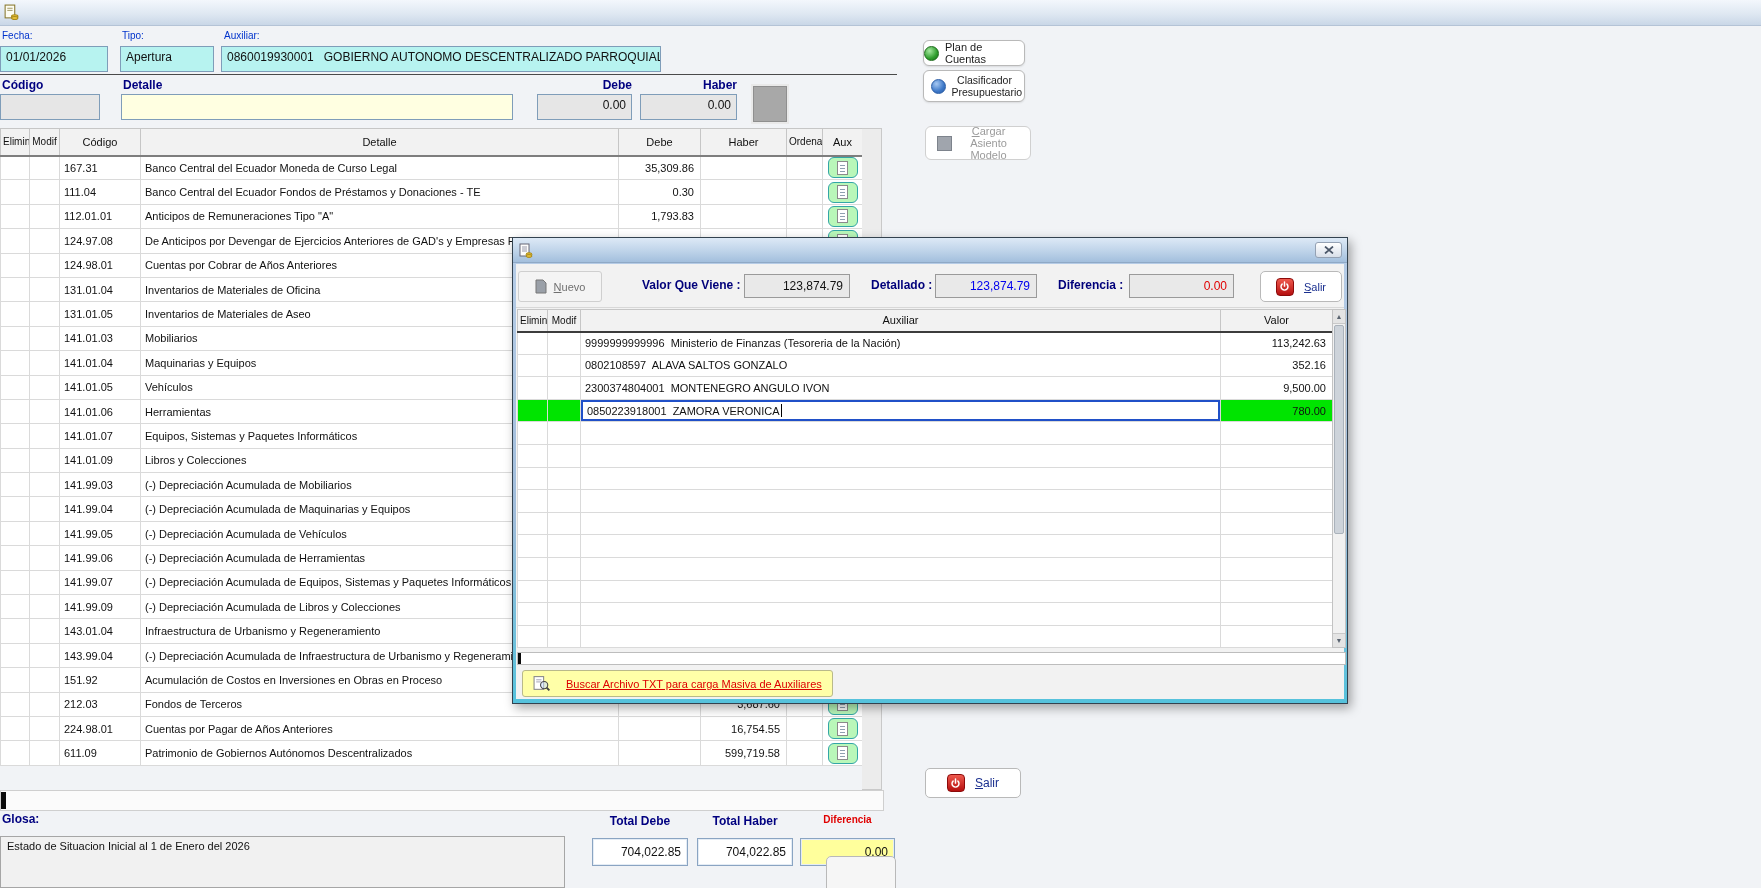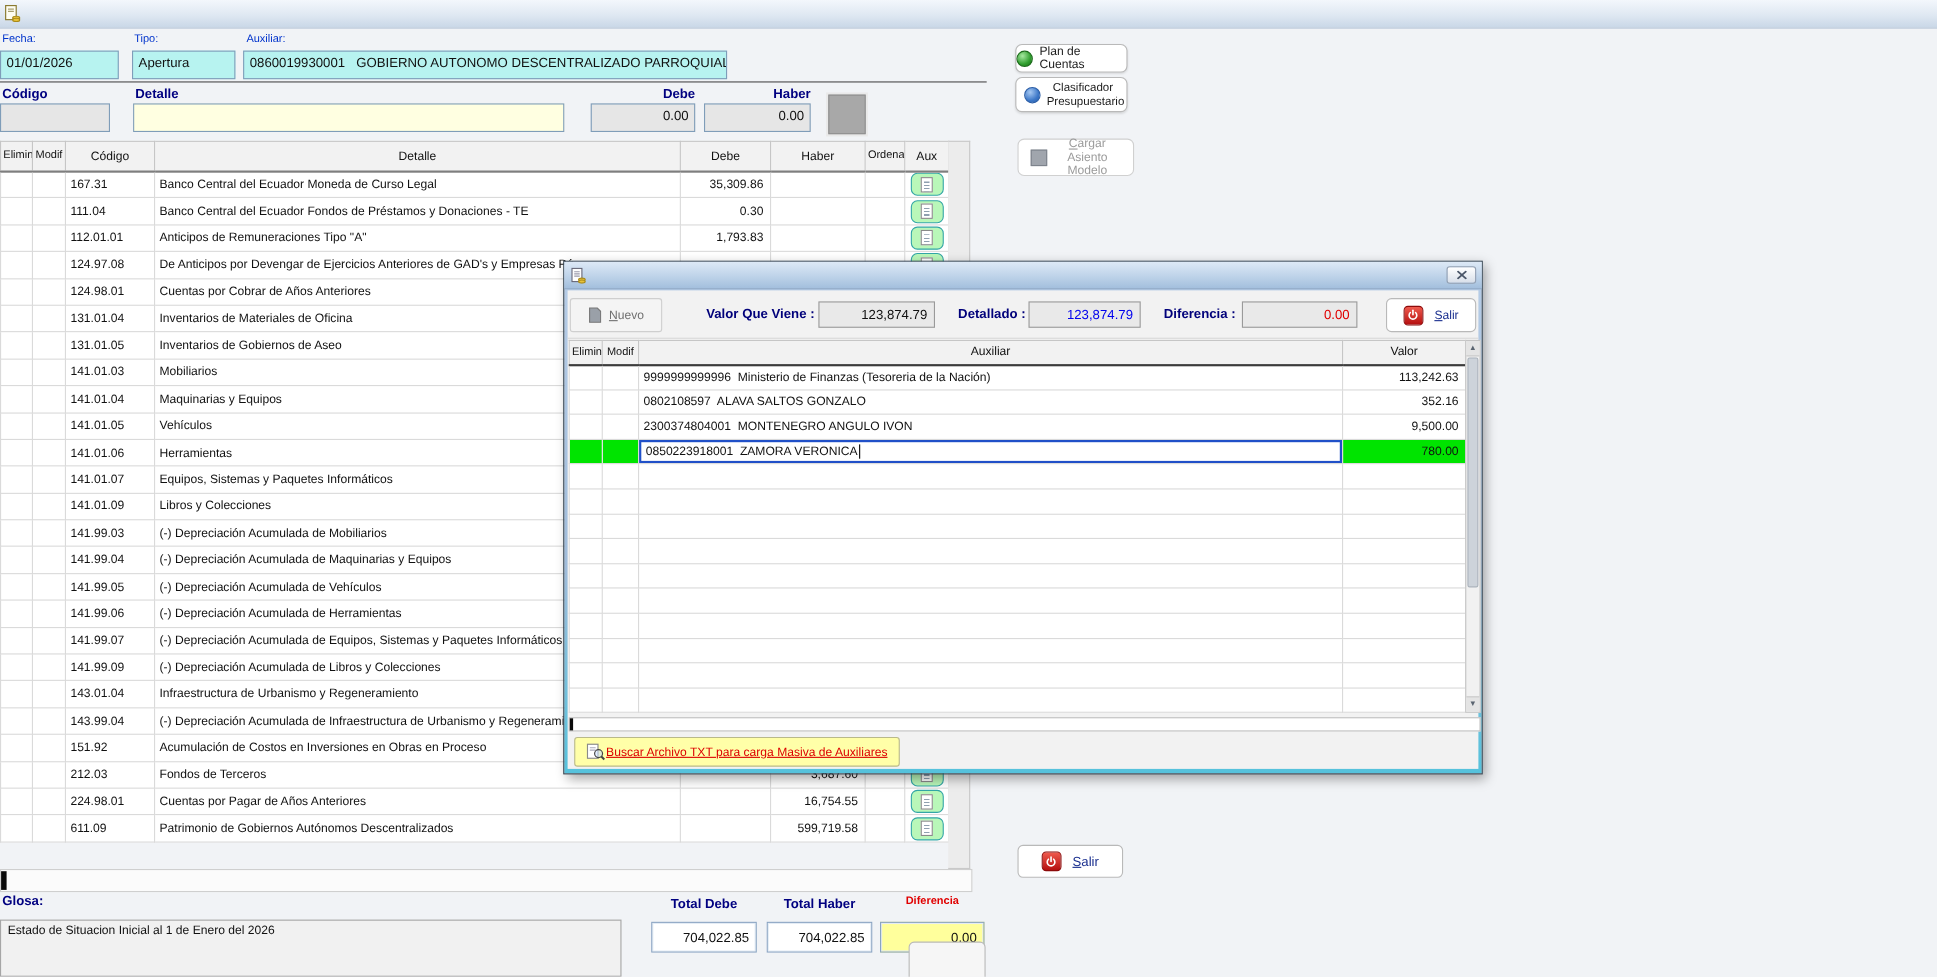--- a/index.html
+++ b/index.html
@@ -97,21 +97,21 @@
 
   .dlg-scrollbar { position:absolute; width:14px; background:#f1f1f1; border:1px solid #c3c3c3; }
   .sb-arrow { height:14px; background:#e4e4e4; border-bottom:1px solid #c9c9c9; font-size:7px;
     color:#5a6470; display:flex; align-items:center; justify-content:center; }
   .sb-arrow.down { position:absolute; bottom:0; width:100%; border-top:1px solid #c9c9c9; border-bottom:none; }
   .sb-thumb { position:absolute; left:1px; right:1px; top:15px; height:62%; background:#cdd3da;
     border:1px solid #aab2bb; border-radius:2px; }
 
   .dlg-strip { position:absolute; background:#fff; border:1px solid #bdbdbd; }
   .buscar-btn { position:absolute; background:#ffffa8; border:1px solid #b9b98a; border-radius:3px;
-    display:flex; align-items:center; gap:1px; padding:0 10px;
+    display:flex; align-items:center; gap:16px; padding:0 10px;
     color:#dd0000; text-decoration:underline; font-size:11px; }
 
   .salir-btn { background:#fff; border:1px solid #b9b9b9; border-radius:5px;
     display:flex; align-items:center; justify-content:center; gap:10px; font-size:12px; }
 
   
   .glosa-box { background:#f1f1f1; border:1px solid #a6a6a6; padding:3px 6px; font-size:11px; color:#111; }
   .total-field { background:#fff; border:1px solid #8aa4c2; box-shadow:inset 0 0 0 1px #e4ecf5;
     height:28px; line-height:26px; text-align:right; padding:0 6px; font-size:12px; }
   .total-field.yellow { background:#ffff9c; }
@@ -251,21 +251,21 @@
         <td>Inventarios de Materiales de Oficina</td>
         <td class="num"></td>
         <td class="num"></td>
         <td></td>
         <td style="padding: 0px;"><div class="aux-btn"><div class="doc-icon"></div></div></td>
       </tr>
       <tr>
         <td></td>
         <td></td>
         <td>131.01.05</td>
-        <td>Inventarios de Gobiernos de Aseo</td>
+        <td>Inventarios de Materiales de Aseo</td>
         <td class="num"></td>
         <td class="num"></td>
         <td></td>
         <td style="padding: 0px;"><div class="aux-btn"><div class="doc-icon"></div></div></td>
       </tr>
       <tr>
         <td></td>
         <td></td>
         <td>141.01.03</td>
         <td>Mobiliarios</td>

